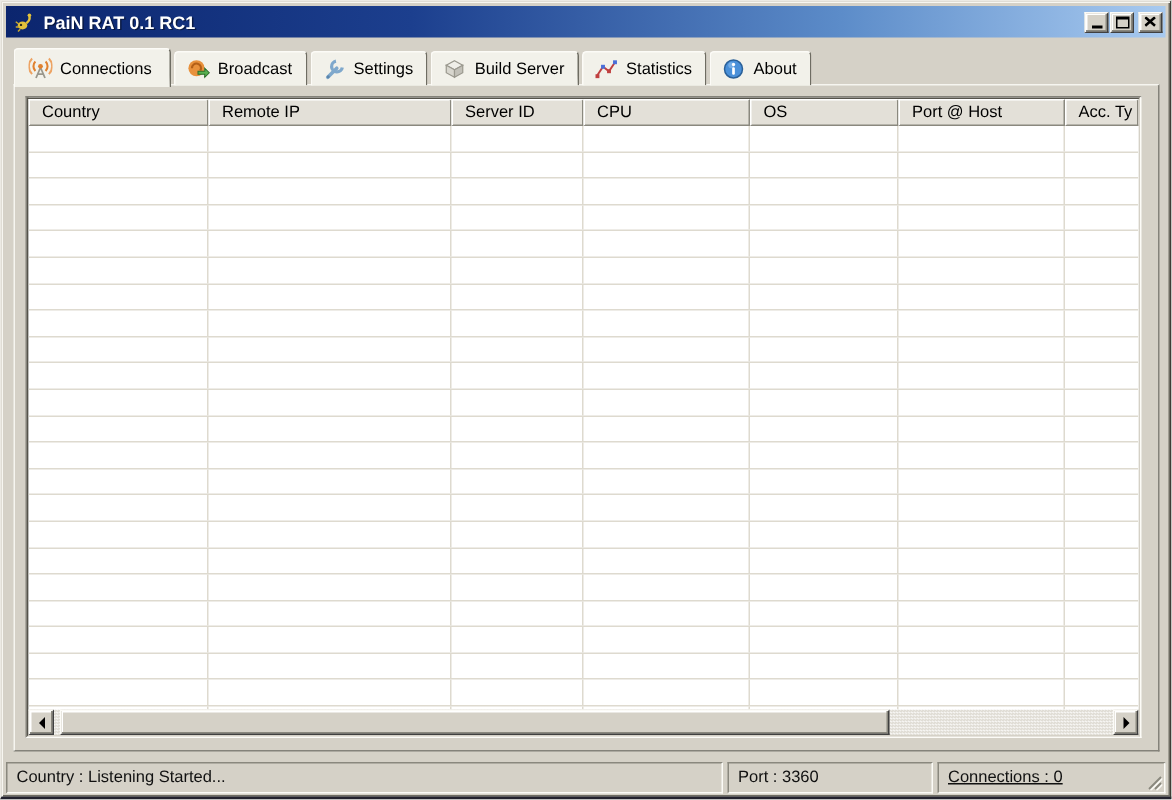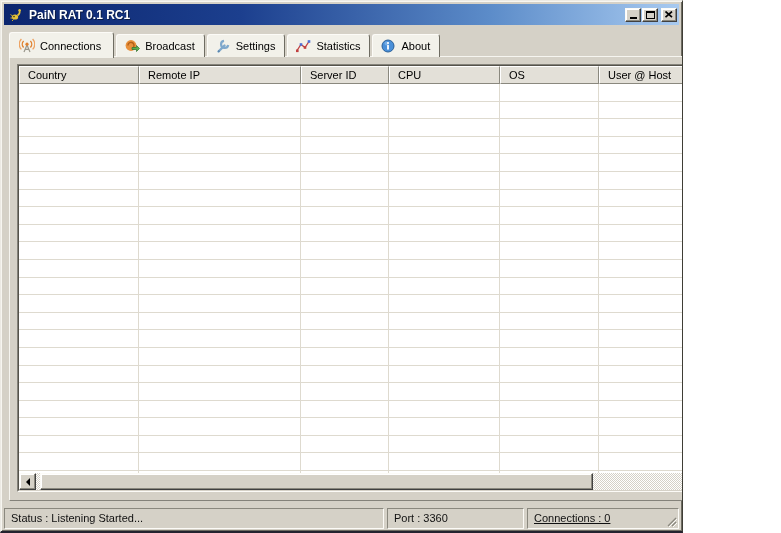--- a/index.html
+++ b/index.html
@@ -1,18 +1,18 @@
 <!DOCTYPE html>
 <html><head>
 <meta charset="utf-8">
 <style>
   html,body{margin:0;padding:0;background:#fff;}
   *{box-sizing:border-box;}
   .window{
-    position:relative;width:683px;height:533px;overflow:hidden;
+    position:relative;width:781px;height:533px;overflow:hidden;
     background:#d5d1c7;
     border-top:1px solid #eceae4;border-left:1px solid #eceae4;
     border-right:1px solid #3f3e36;border-bottom:2px solid #23222e;
     box-shadow:inset 1px 1px 0 #f7f6f1, inset -1px -1px 0 #6e6c62;
     font-family:"Liberation Sans",sans-serif;font-size:11px;color:#000;
   }
   
   .titlebar{
     position:absolute;top:3px;left:3px;right:3px;height:21px;
     background:linear-gradient(90deg,#0b256e 0%,#1c3f8e 35%,#5c8cc9 72%,#a8caf0 100%);
@@ -143,20 +143,28 @@
     <div class="tab">
       <svg class="ticon" viewBox="0 0 16 16">
         <path d="M3.5,13.5 L9.5,7.5" stroke="#7fa8cc" stroke-width="2.4" stroke-linecap="round"></path>
         <path d="M9,2.8 A3.6,3.6 0 1,0 13.2,7" stroke="#7fa8cc" stroke-width="2.2" fill="none"></path>
         <circle cx="3.8" cy="13.2" r="1" fill="#5c85ab"></circle>
       </svg>
       <span class="tlabel">Settings</span>
     </div>
     <div class="tab">
       <svg class="ticon" viewBox="0 0 16 16">
+        <polygon points="8,2.5 13.5,5.5 8,8.5 2.5,5.5" fill="#f0efe9" stroke="#9a988e" stroke-width="0.8"></polygon>
+        <polygon points="2.5,5.5 8,8.5 8,13.5 2.5,10.5" fill="#d8d6ce" stroke="#9a988e" stroke-width="0.8"></polygon>
+        <polygon points="13.5,5.5 8,8.5 8,13.5 13.5,10.5" fill="#c2c0b8" stroke="#9a988e" stroke-width="0.8"></polygon>
+      </svg>
+      <span class="tlabel">Build Server</span>
+    </div>
+    <div class="tab">
+      <svg class="ticon" viewBox="0 0 16 16">
         <polyline points="2,12.5 6,6.5 10,9.5 14,3.5" stroke="#c04040" stroke-width="1.3" fill="none"></polyline>
         <rect x="1" y="11.5" width="2.6" height="2.6" fill="#c04040"></rect>
         <rect x="4.7" y="5.2" width="2.6" height="2.6" fill="#4a6fd9"></rect>
         <rect x="8.7" y="8.2" width="2.6" height="2.6" fill="#c04040"></rect>
         <rect x="12.7" y="2.2" width="2.6" height="2.6" fill="#4a6fd9"></rect>
       </svg>
       <span class="tlabel">Statistics</span>
     </div>
     <div class="tab">
       <svg class="ticon" viewBox="0 0 16 16">
@@ -171,21 +179,21 @@
 
   <div class="tabpage">
     <div class="sunken-outer">
       <div class="sunken-inner">
         <div class="theader">
           <div class="th" style="width:120px">Country</div>
           <div class="th" style="width:162px">Remote IP</div>
           <div class="th" style="width:88px">Server ID</div>
           <div class="th" style="width:111px">CPU</div>
           <div class="th" style="width:99px">OS</div>
-          <div class="th" style="width:111px">User @ Host</div>
+          <div class="th" style="width:111px">Port @ Host</div>
           <div class="th last">Acc. Ty</div>
         </div>
         <div class="tbody">
             <div class="tr">
               <div class="td" style="width: 120px;"></div>
               <div class="td" style="width: 162px;"></div>
               <div class="td" style="width: 88px;"></div>
               <div class="td" style="width: 111px;"></div>
               <div class="td" style="width: 99px;"></div>
               <div class="td" style="width: 111px;"></div>
@@ -399,21 +407,21 @@
           <div class="sbtn right">
               <span class="arrow-r"></span>
             </div>
         </div>
       </div>
     </div>
   </div>
 
   <div class="statusbar">
     <div class="panel p1">
-      <span>Status : Listening Started...</span>
+      <span>Country : Listening Started...</span>
     </div>
     <div class="panel p2">
       <span>Port : 3360</span>
     </div>
     <div class="panel p3">
       <span>Connections : 0</span>
       <svg class="grip" viewBox="0 0 12 12">
         <path d="M11,3 L3,11 M11,7 L7,11 M11,11 L11,11" stroke="#8a887e" stroke-width="1.2" fill="none"></path>
         <path d="M12,4 L4,12 M12,8 L8,12" stroke="#fcfbf7" stroke-width="1" fill="none"></path>
       </svg>

